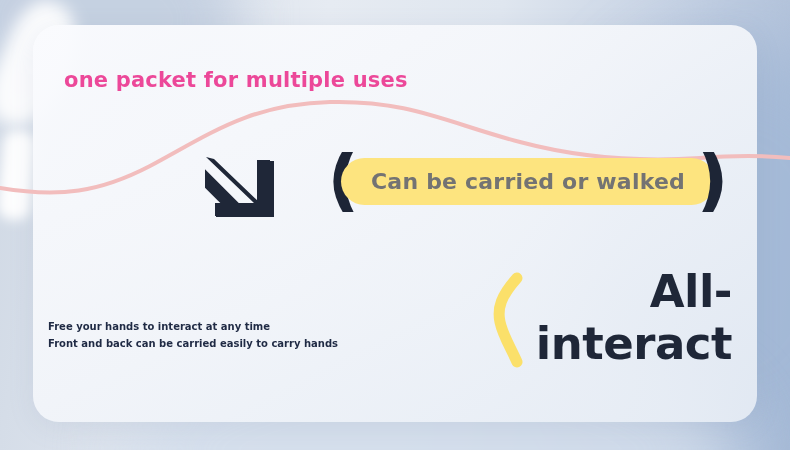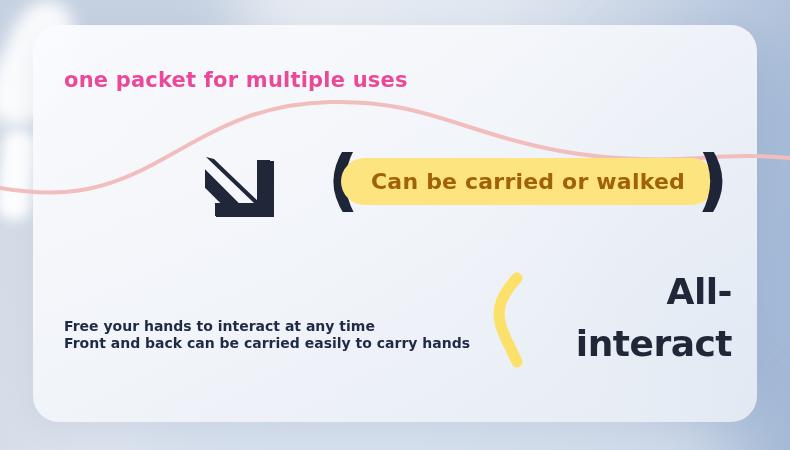--- a/index.html
+++ b/index.html
@@ -152,31 +152,31 @@
     border-radius: 24px;
     display: flex;
     align-items: center;
     justify-content: center;
   }
   .pill-label {
     font-family: "DejaVu Sans", sans-serif;
     font-size: 22px;
     font-weight: 700;
     letter-spacing: 0.2px;
-    color: #a16207;
+    color: #737373;
     white-space: nowrap;
   }
 
   
   .features {
     position: absolute;
-    left: 64px;
+    left: 48px;
     top: 318px;
     font-family: "DejaVu Sans", sans-serif;
-    font-size: 14px;
+    font-size: 10px;
     font-weight: 700;
     line-height: 17px;
     color: #1f2a44;
     white-space: nowrap;
   }
 
   
   .yellow-curve {
     position: absolute;
     left: 487px;
@@ -186,21 +186,21 @@
     filter: blur(0.6px);
   }
 
   
   .allpurpose {
     position: absolute;
     right: 58px;
     top: 266px;
     text-align: right;
     font-family: "DejaVu Sans", sans-serif;
-    font-size: 36px;
+    font-size: 45px;
     font-weight: 700;
     line-height: 52px;
     letter-spacing: -0.5px;
     color: #1f2738;
   }
   .allpurpose div { display: block; }
 </style>
 </head>
 <body>
 

